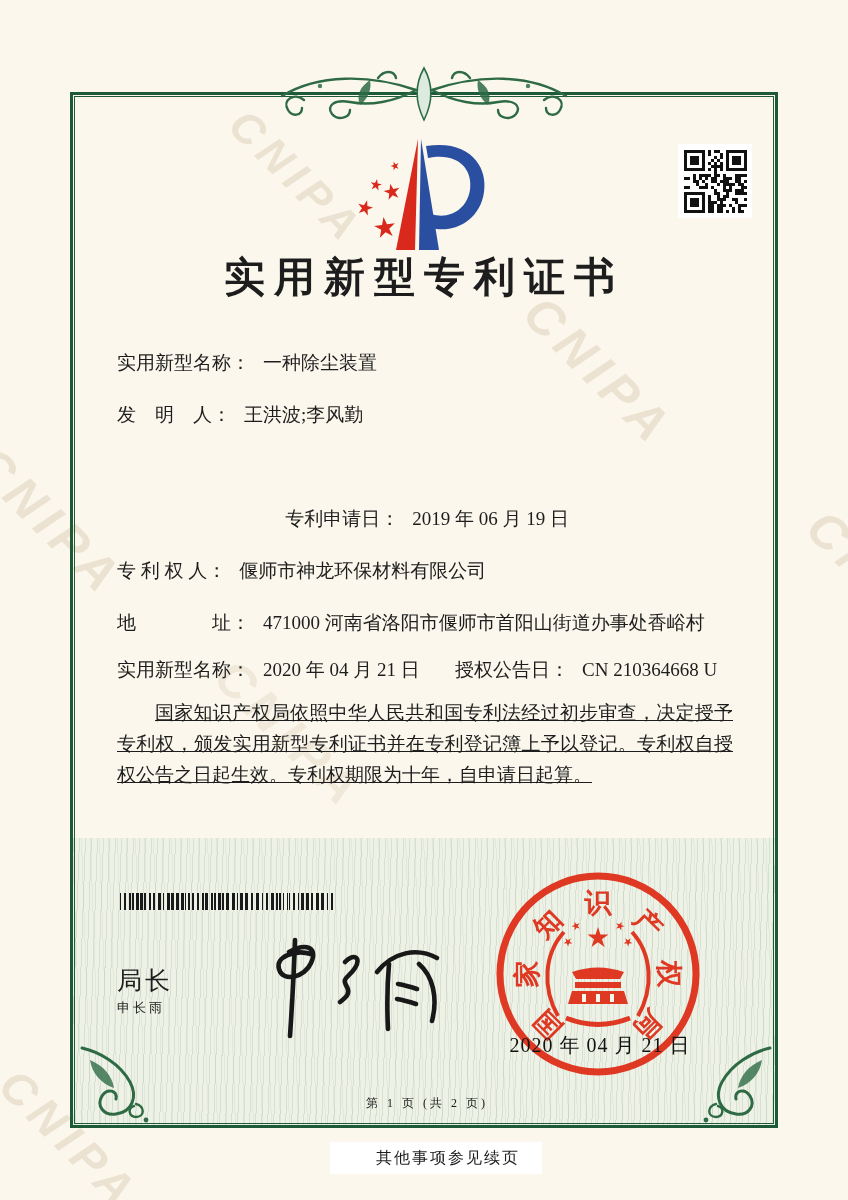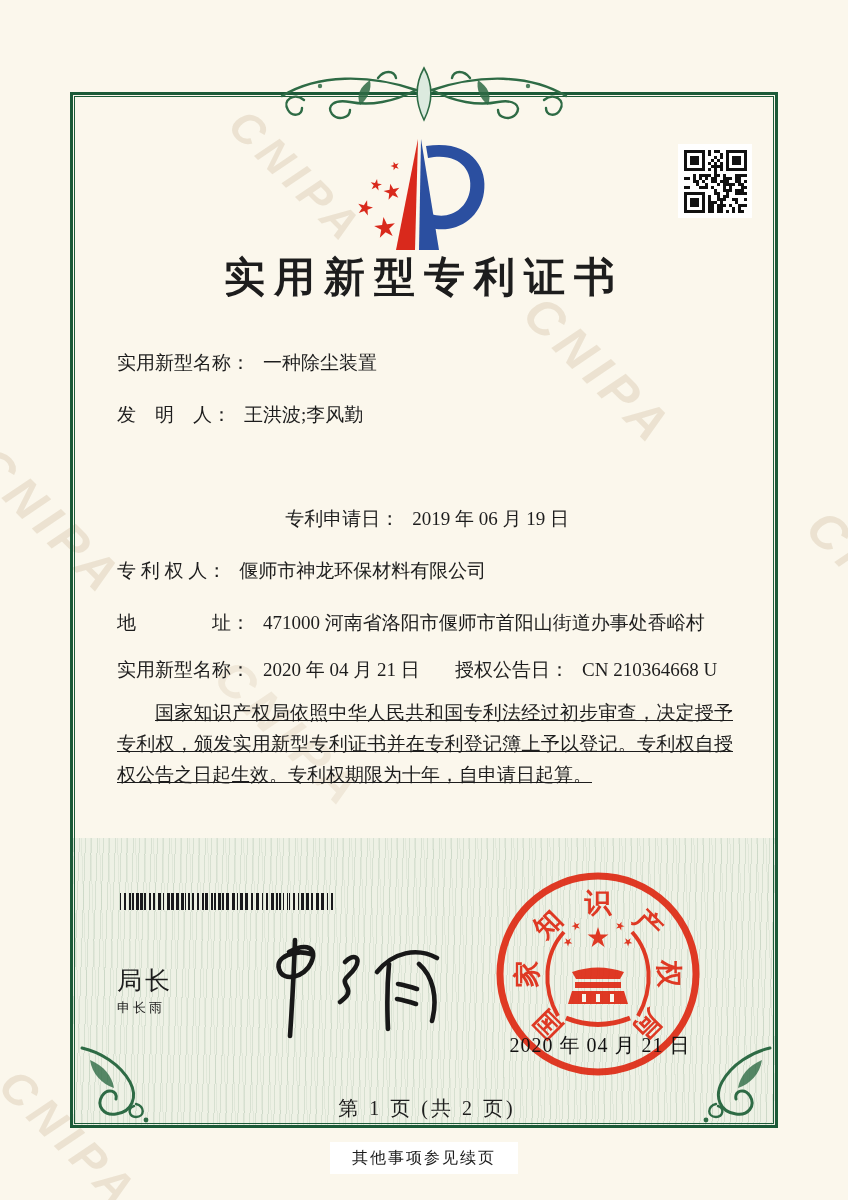--- a/index.html
+++ b/index.html
@@ -42,24 +42,24 @@
   .barcode i{position:absolute;top:0;bottom:0;background:#19191c;}
   
   .signer-title{position:absolute;left:117px;top:964px;font-size:25px;letter-spacing:3px;z-index:2;}
   .signer-name{position:absolute;left:117px;top:999px;font-size:13px;letter-spacing:3px;z-index:2;}
   .signature{position:absolute;left:237px;top:936px;z-index:2;}
   
   .seal{position:absolute;left:492px;top:868px;z-index:5;}
   .seal-date{position:absolute;left:507px;top:1032px;width:186px;text-align:center;font-size:20px;
       letter-spacing:1px;color:#111;z-index:6;}
   
-  .page-info{position:absolute;left:0;right:0;top:1095px;text-align:center;font-size:20px;
+  .page-info{position:absolute;left:0;right:0;top:1095px;text-align:center;font-size:12px;
       letter-spacing:3px;z-index:2;padding-left:6px;}
   .note-box{position:absolute;left:330px;top:1142px;width:188px;height:32px;background:#ffffff;
-      display:flex;align-items:center;justify-content:center;font-size:16px;letter-spacing:2px;z-index:4;}
+      display:flex;align-items:center;justify-content:center;font-size:16px;letter-spacing:2px;z-index:4;padding-left:24px;}
 </style>
 </head>
 <body>
 
 <div class="page">
 
   <div class="wm" style="left:-110px;top:-100px;">CNIPA</div>
   <div class="wm" style="left:212px;top:152px;font-size:44px;">CNIPA</div>
   <div class="wm" style="left:505px;top:342px;">CNIPA</div>
   <div class="wm" style="left:-45px;top:492px;">CNIPA</div>

